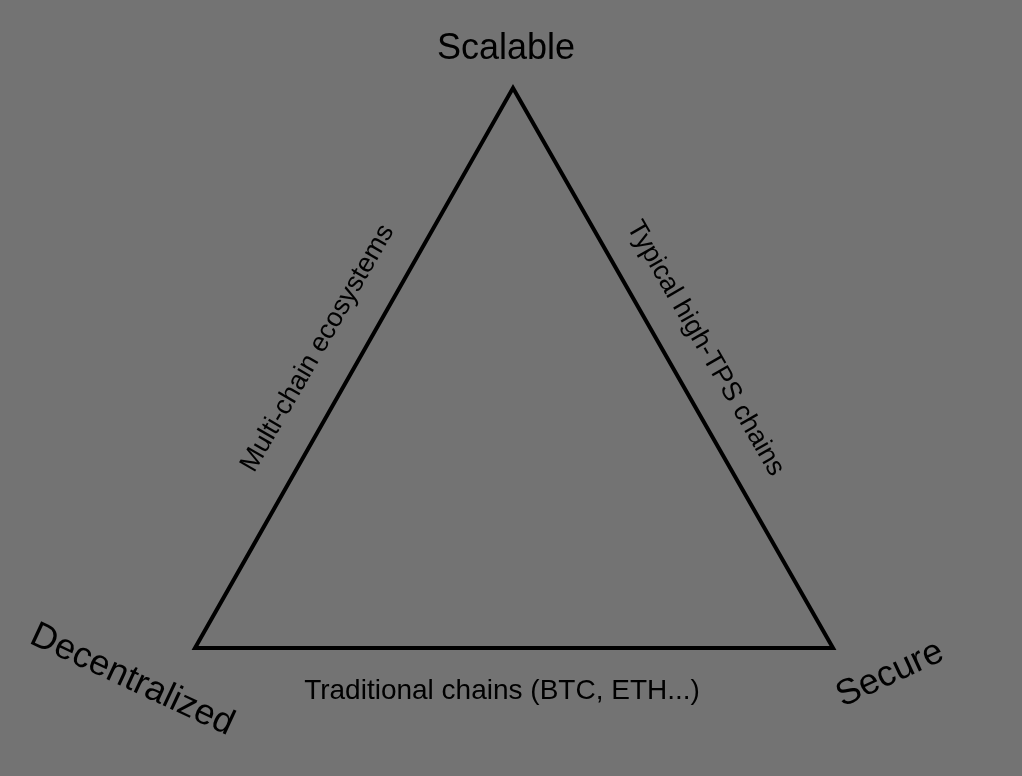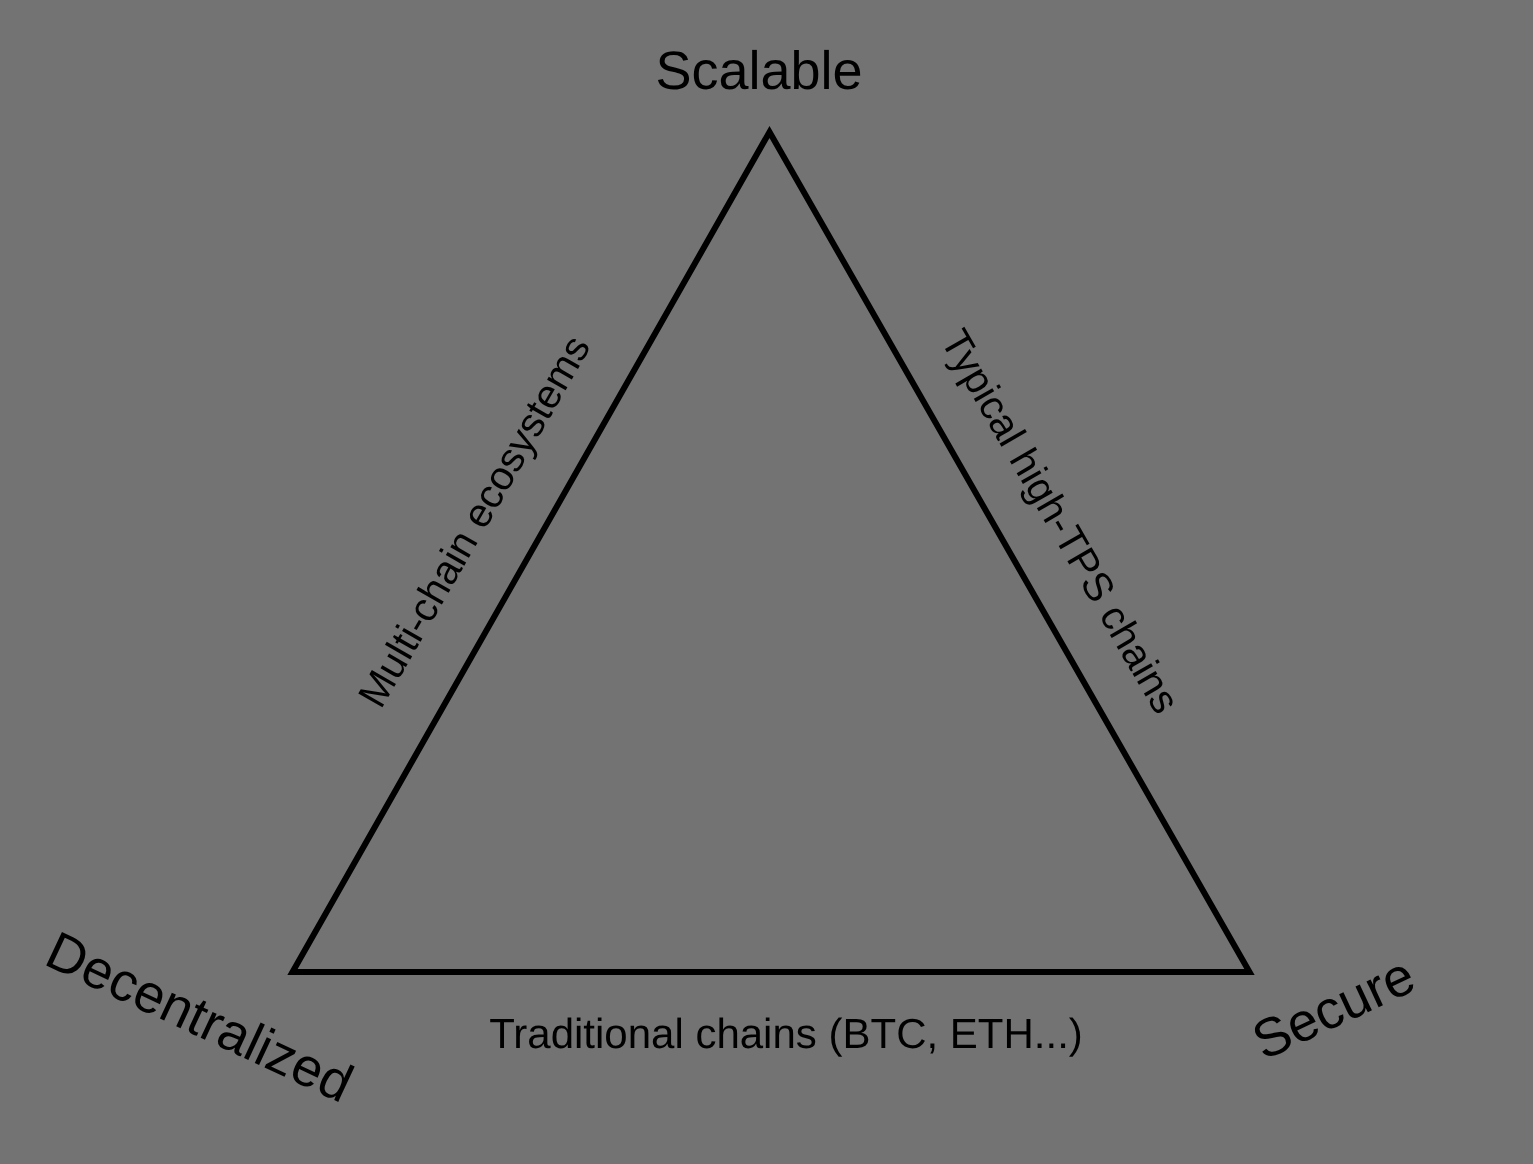--- a/index.html
+++ b/index.html
@@ -61,21 +61,21 @@
     left: 317px;
     top: 348px;
     transform: translate(-50%, -50%) rotate(-60deg);
   }
   .label-edge-right {
     left: 706px;
     top: 348px;
     transform: translate(-50%, -50%) rotate(60deg);
   }
   .label-edge-bottom {
-    left: 524px;
+    left: 502px;
     top: 690px;
     font-size: 28px;
     transform: translate(-50%, -50%);
   }
 </style>
 </head>
 <body>
 
 <div class="canvas">
 

